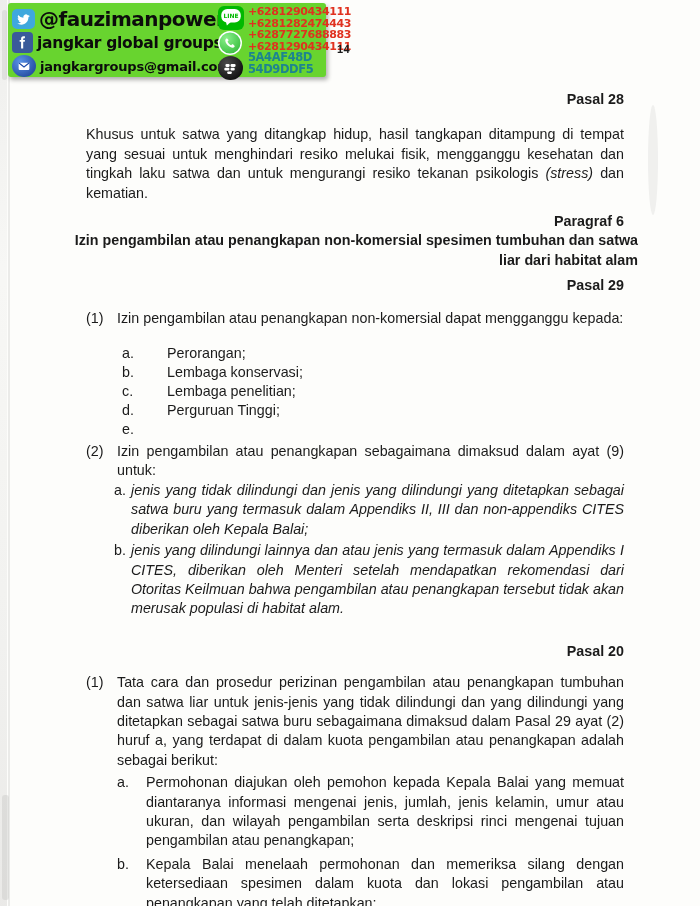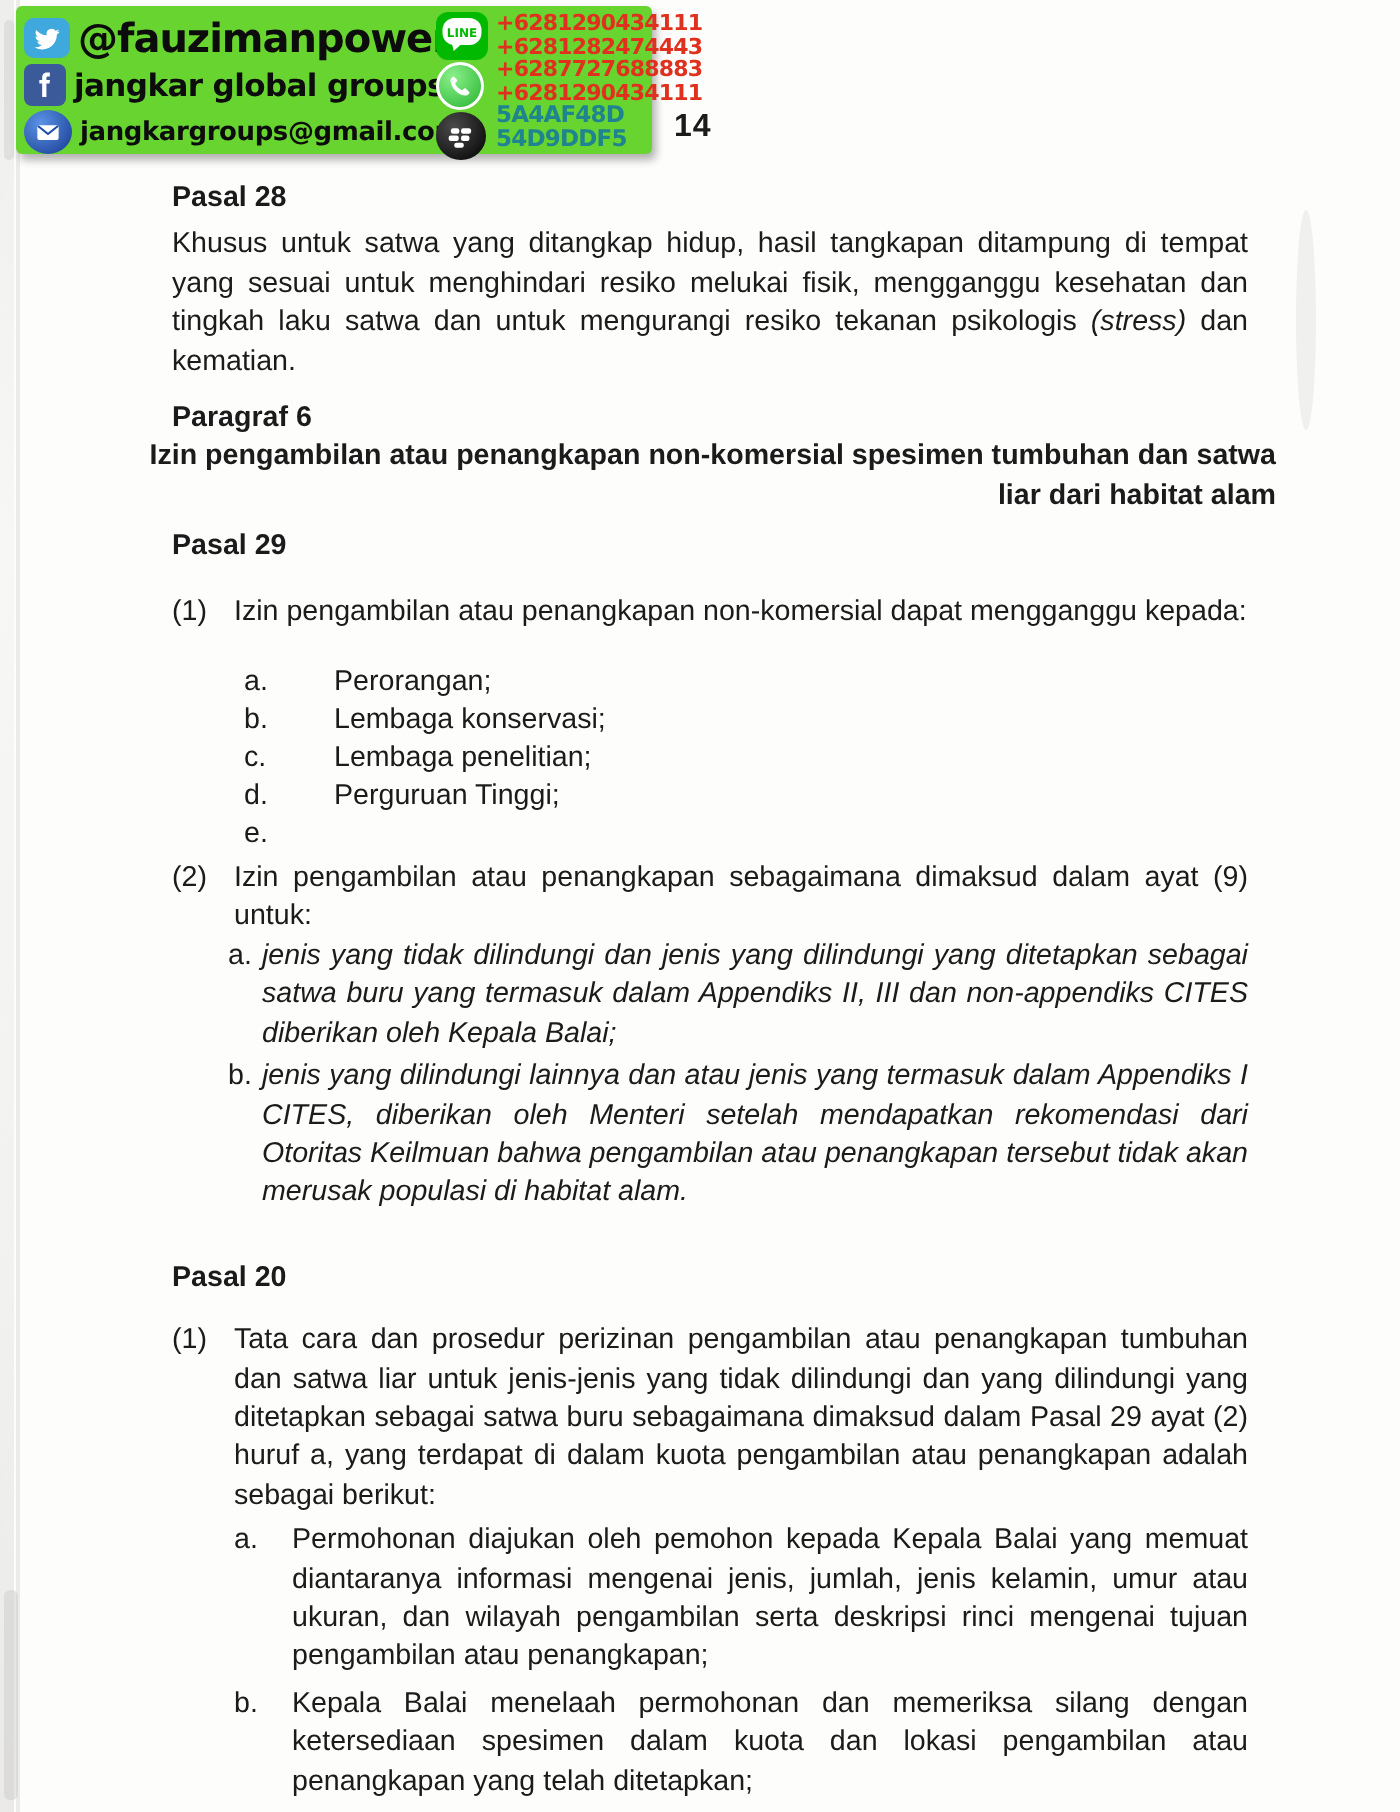--- a/index.html
+++ b/index.html
@@ -37,26 +37,26 @@
   .icn-fb{width:21px;height:21px;background:#3a5a9a;border-radius:4px;}
   .icn-em{width:24px;height:22px;background:radial-gradient(circle at 35% 30%,#5a93e6,#16398f);border-radius:50%;}
   .r-icons{position:absolute;left:210px;top:3px;display:flex;flex-direction:column;gap:1px;}
   .icn-line{width:26px;height:24px;background:#00b900;border-radius:6px;}
   .icn-wa{width:24px;height:24px;background:radial-gradient(circle at 35% 30%,#8af08a,#1eae27);border-radius:50%;box-shadow:inset 0 0 0 1.5px #fff;}
   .icn-bbm{width:25px;height:24px;background:radial-gradient(circle at 35% 30%,#4a4a4a,#000);border-radius:50%;}
   .r-nums{position:absolute;left:240px;top:3px;width:78px;font-weight:bold;line-height:11.6px;font-size:11px;letter-spacing:-0.4px;white-space:nowrap;}
   .phone{color:var(--phone-text,#e0311f);}
   .pin{color:var(--bbm-pin-text,#1d8490);font-size:11.5px;}
   
-  .pageno{position:absolute;left:337px;top:55px;font-size:16px;font-weight:bold;letter-spacing:.5px;}
+  .pageno{position:absolute;left:337px;top:43px;font-size:11px;font-weight:bold;letter-spacing:.5px;}
   
   .doc{position:absolute;left:86px;top:0;width:538px;font-size:14.3px;line-height:19.4px;}
-  .hd{font-weight:bold;text-align:left;margin:0;font-size:14.3px;}
+  .hd{font-weight:bold;text-align:right;margin:0;font-size:14.3px;}
   .h28{margin-top:90px;}
-  .para{margin:4px 0 0 0;text-align:justify;}
+  .para{margin:16px 0 0 0;text-align:justify;}
   .hpar2{margin-top:9px;}
   .subtitle{font-weight:bold;text-align:right;margin:0 -14px;}
   .h29{margin-top:6px;}
   .h30{margin-top:23px;}
   .ayat{display:flex;}
   .a1-29{margin-top:13px;}
   .a2-29{margin-top:3px;}
   .a1-30{margin-top:12px;}
   .anum{width:31px;flex:0 0 auto;}
   .abody{flex:1;text-align:justify;}

